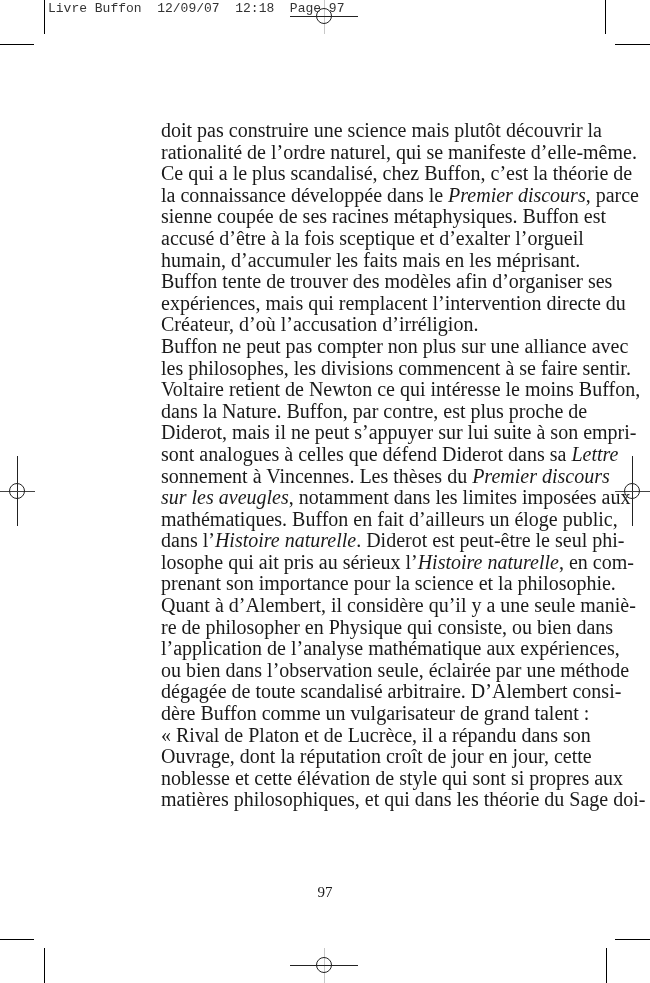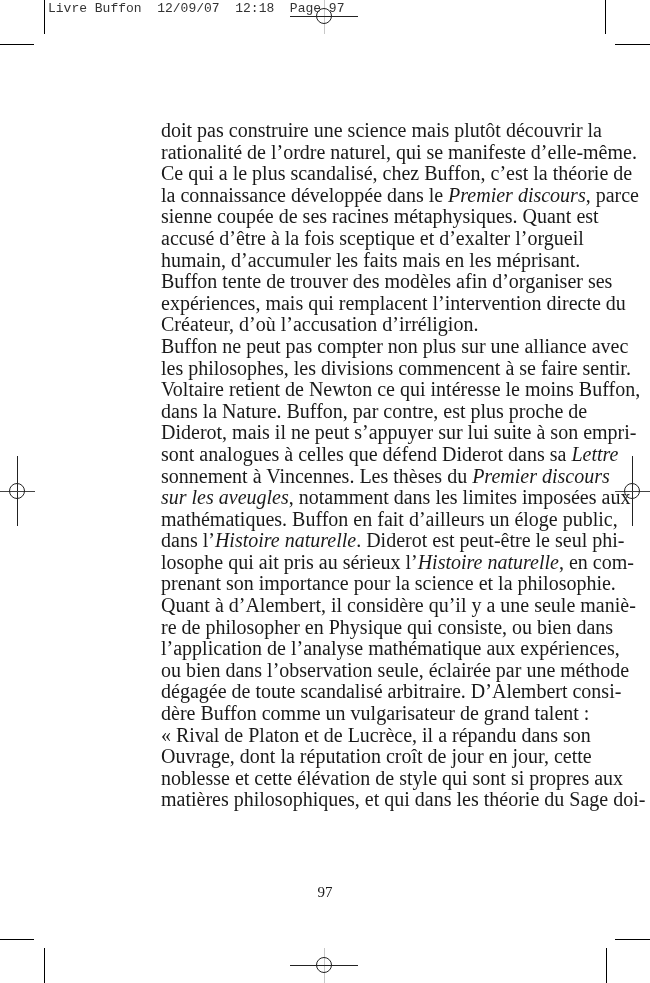--- a/index.html
+++ b/index.html
@@ -108,21 +108,21 @@
   <div class="line" style="left:290px; top:965px; width:68px; height:1px; background:#222;"></div>
   <div class="reg" style="left:316px; top:957px;"></div>
 </div>
 
 <div class="text-block" id="text-block">
     <p>
       <span class="ln">doit pas construire une science mais plutôt découvrir la</span>
       <span class="ln">rationalité de l’ordre naturel, qui se manifeste d’elle-même.</span>
       <span class="ln">Ce qui a le plus scandalisé, chez Buffon, c’est la théorie de</span>
       <span class="ln">la connaissance développée dans le <i>Premier discours</i>, parce</span>
-      <span class="ln">sienne coupée de ses racines métaphysiques. Quant est</span>
+      <span class="ln">sienne coupée de ses racines métaphysiques. Buffon est</span>
       <span class="ln">accusé d’être à la fois sceptique et d’exalter l’orgueil</span>
       <span class="ln">humain, d’accumuler les faits mais en les méprisant.</span>
       <span class="ln">Buffon tente de trouver des modèles afin d’organiser ses</span>
       <span class="ln">expériences, mais qui remplacent l’intervention directe du</span>
       <span class="ln last">Créateur, d’où l’accusation d’irréligion.</span>
     </p>
     <p>
       <span class="ln">Buffon ne peut pas compter non plus sur une alliance avec</span>
       <span class="ln">les philosophes, les divisions commencent à se faire sentir.</span>
       <span class="ln">Voltaire retient de Newton ce qui intéresse le moins Buffon,</span>

